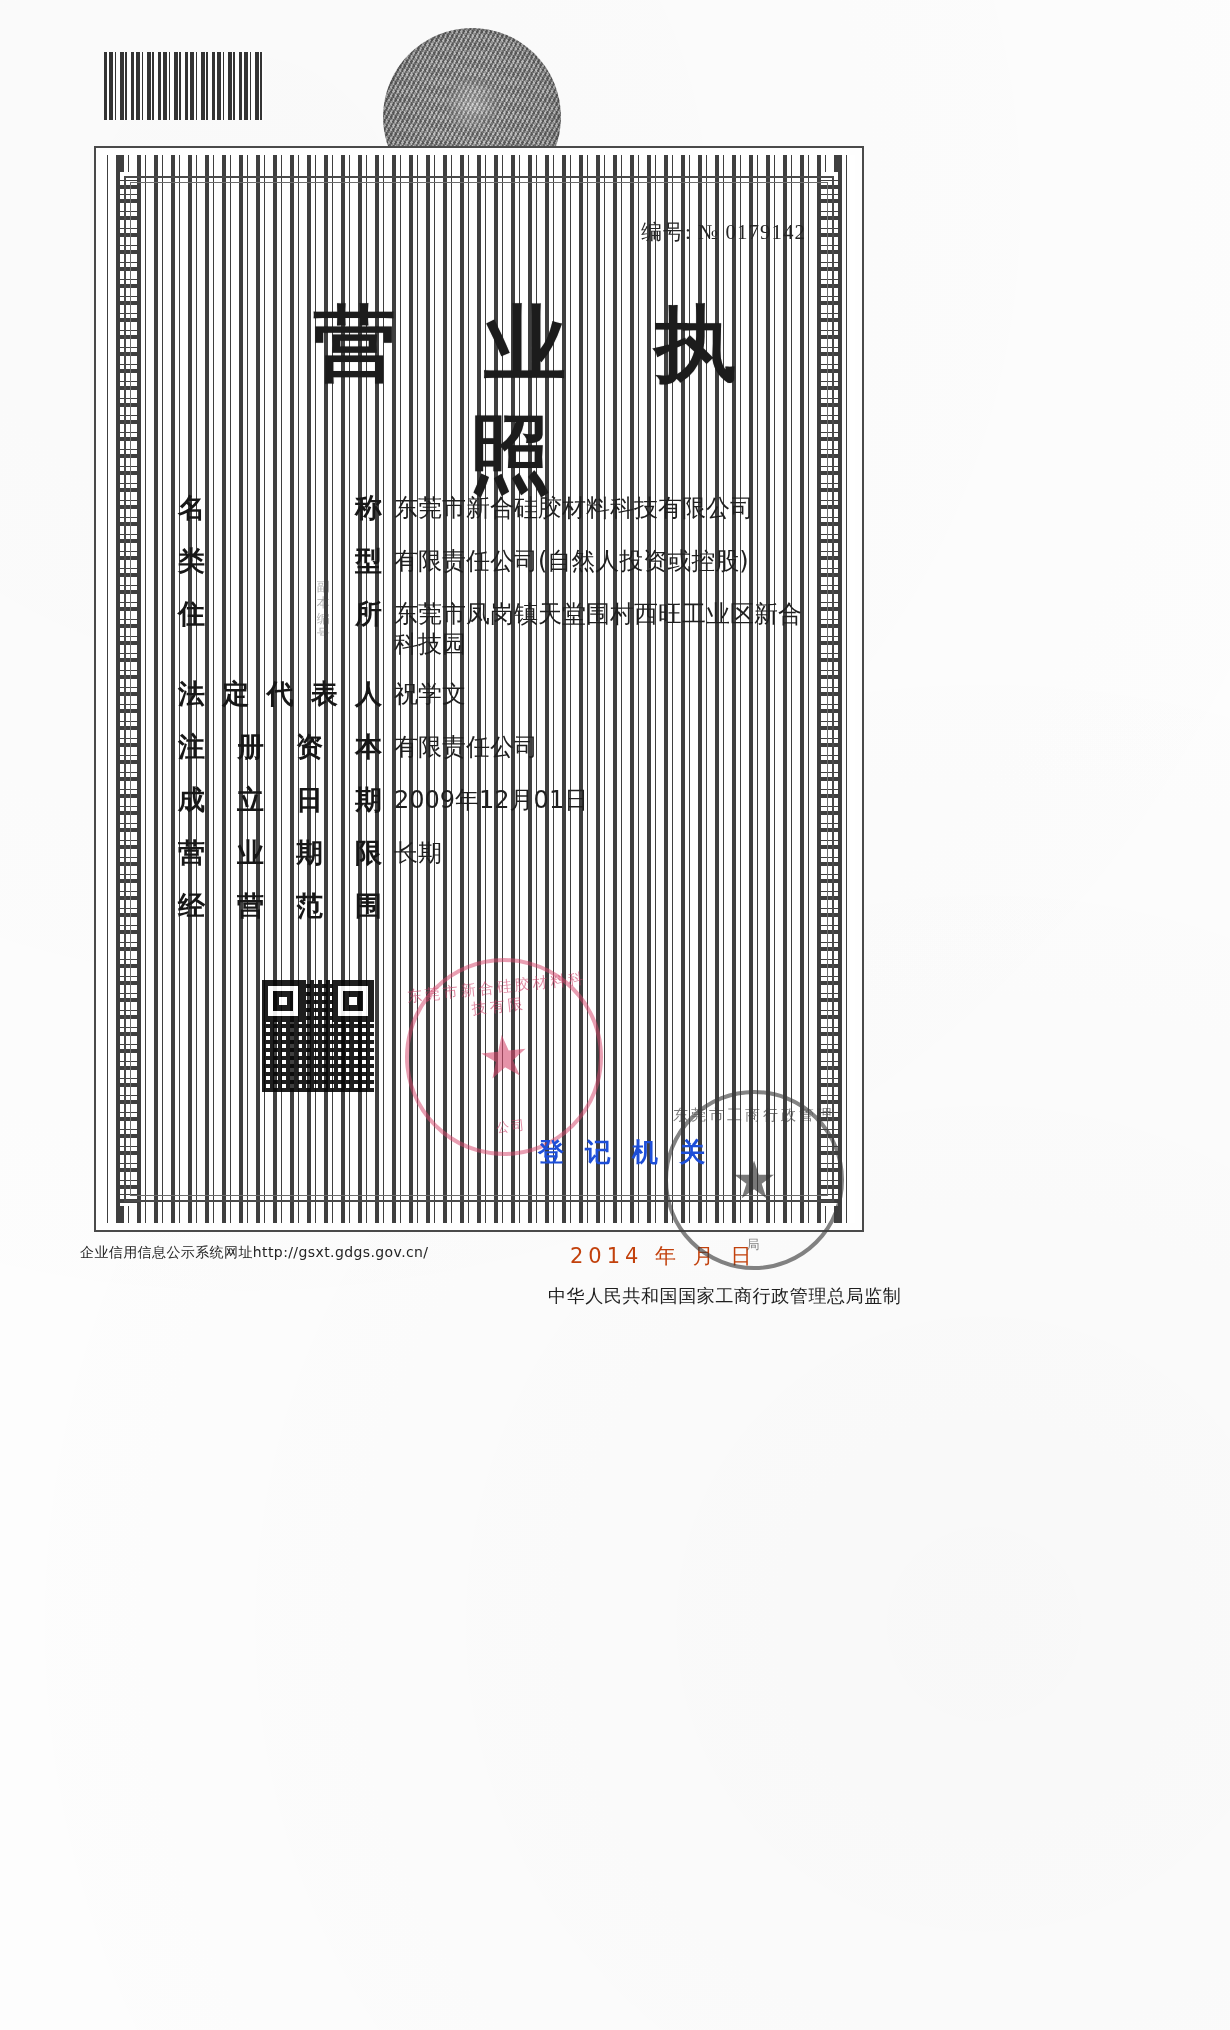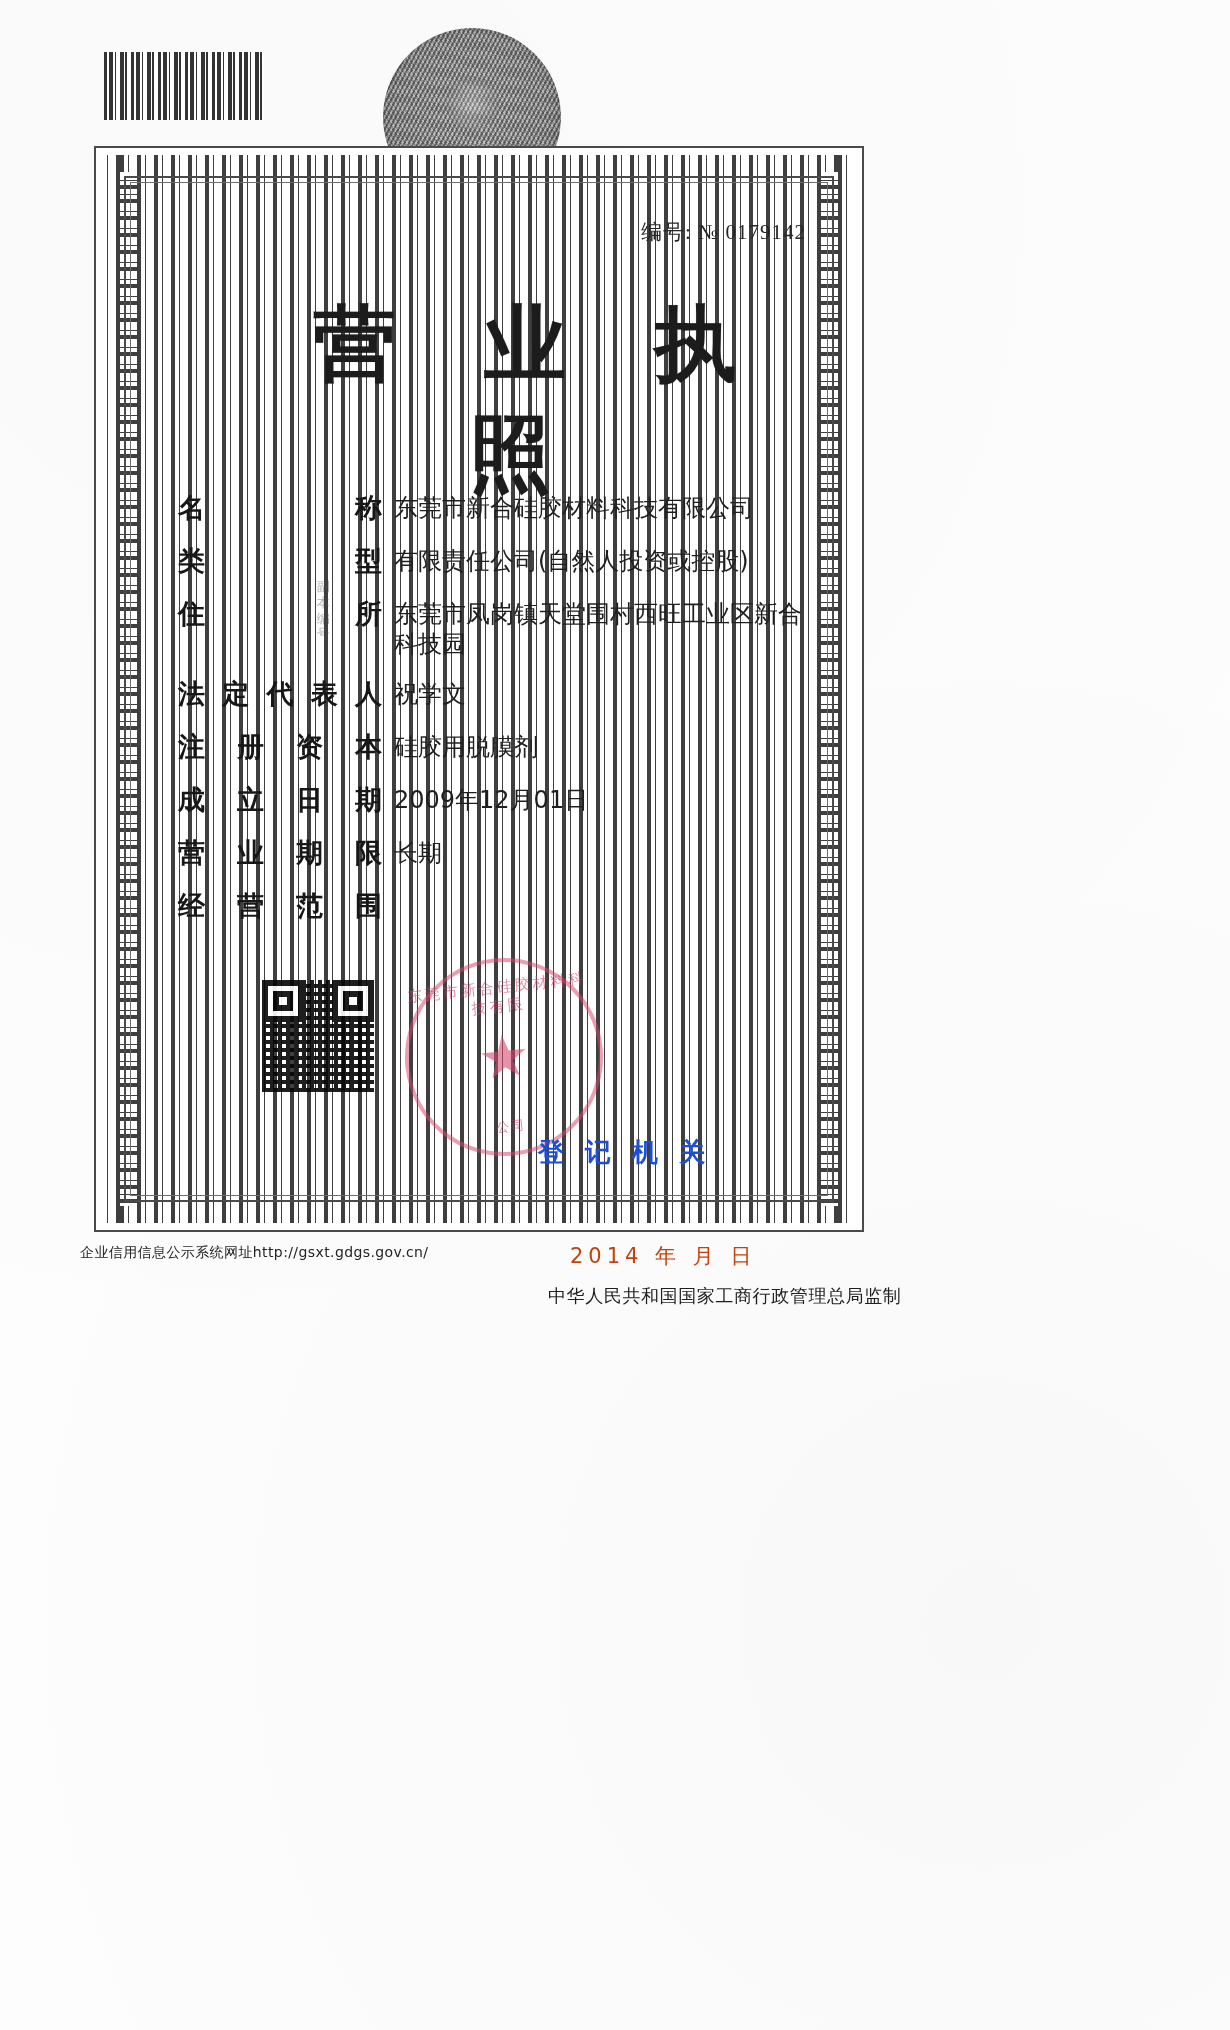--- a/index.html
+++ b/index.html
@@ -415,21 +415,21 @@
           <div class="value">祝学文</div>
         </div>
 
         <div class="row">
           <div class="label">
             <span>注</span>
             <span>册</span>
             <span>资</span>
             <span>本</span>
           </div>
-          <div class="value">硅胶用脱膜剂</div>
+          <div class="value">有限责任公司</div>
         </div>
 
         <div class="row">
           <div class="label">
             <span>成</span>
             <span>立</span>
             <span>日</span>
             <span>期</span>
           </div>
           <div class="value">2009年12月01日</div>
@@ -460,19 +460,24 @@
 
       <div id="seal">
         <div class="arc-top">东莞市新合硅胶材料科技有限</div>
         <div class="star"></div>
         <div class="arc-bottom">公司</div>
       </div>
 
       <div class="registry">登 记 机 关</div>
       <div class="issue-date">2014 年   月    日</div>
 
+      <div id="gov-seal">
+        <div class="ring-text">东莞市工商行政管理</div>
+        <div class="star2">★</div>
+        <div class="ring-text-b">局</div>
+      </div>
 
     </div>
   </div>
 
   <div class="footer-left">企业信用信息公示系统网址http://gsxt.gdgs.gov.cn/</div>
   <div class="footer-right">中华人民共和国国家工商行政管理总局监制</div>
 </div>
 
 </body></html>

